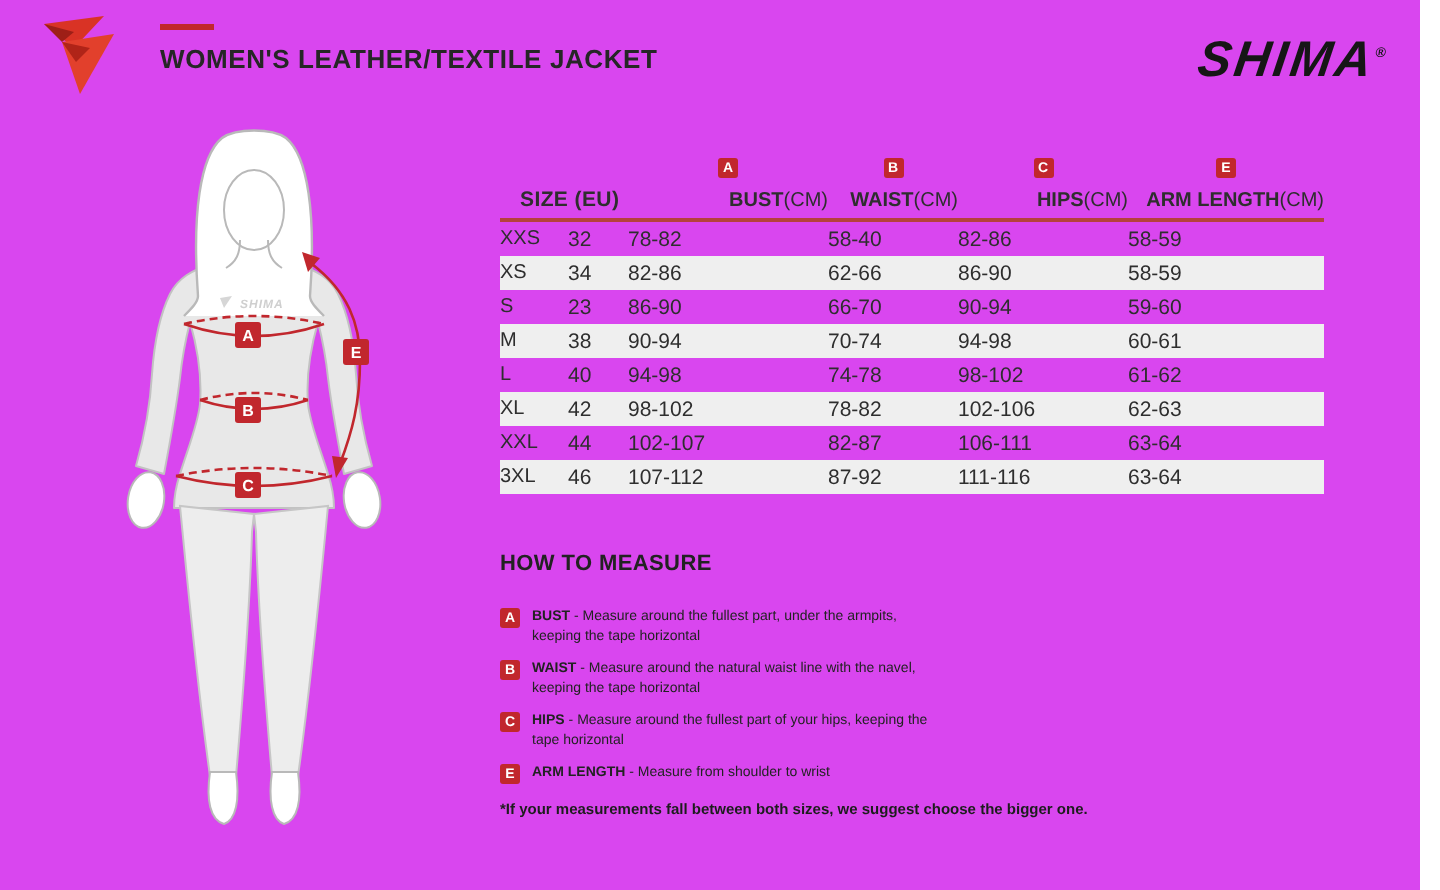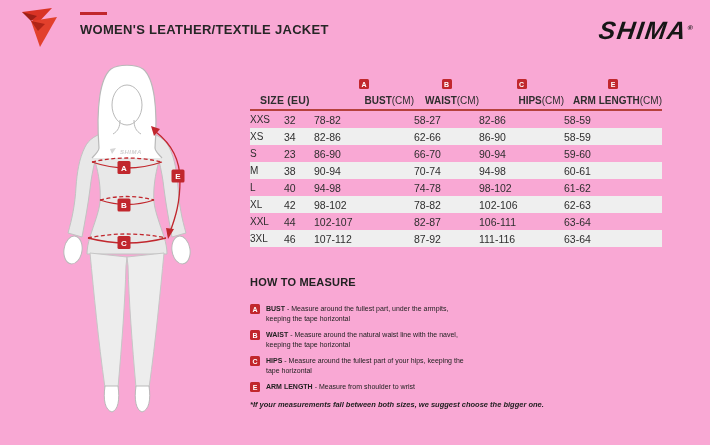--- a/index.html
+++ b/index.html
@@ -1,17 +1,17 @@
 <!DOCTYPE html>
 <html><head>
 <meta charset="utf-8">
 <style>
   html,body{margin:0;padding:0;}
   body{width:720px;height:445px;background:#ffffff;font-family:"Liberation Sans","DejaVu Sans",sans-serif;overflow:hidden;}
-  .page{position:relative;width:710px;height:445px;background:#f9a8d4;}
+  .page{position:relative;width:710px;height:445px;background:#d946ef;}
 
   
   .hdr-logo{position:absolute;left:20px;top:7px;width:44px;height:42px;}
   .hdr-titleblock{position:absolute;left:80px;top:12px;}
   .hdr-dash{width:27px;height:3px;background:#c1272d;margin-bottom:7px;}
   .hdr-title{font-size:13px;font-weight:bold;color:#262626;letter-spacing:.3px;white-space:nowrap;}
   .brand{position:absolute;right:18px;top:16px;font-size:25px;font-weight:800;font-style:italic;
          letter-spacing:1.5px;color:#161616;transform:skewX(-8deg);white-space:nowrap;}
   .brand .reg{font-size:7px;font-weight:bold;vertical-align:super;letter-spacing:0;}
 
@@ -35,21 +35,21 @@
   .trow span{text-align:left;}
   .trow .c-size{font-size:10px;}
 
   
   .htm{position:absolute;left:250px;top:276px;width:430px;color:#222;}
   .htm-title{font-size:11px;font-weight:bold;letter-spacing:.2px;margin:0 0 16px 0;}
   .htm-item{display:flex;gap:6px;margin-bottom:7px;align-items:flex-start;}
   .htm-item .badge{flex:0 0 10px;margin-top:0;}
   .htm-text{width:198px;font-size:7px;line-height:9.5px;color:#222;}
   .htm-text b{font-weight:bold;}
-  .fnotes{margin-top:6px;font-style:italic;}
+  .fnotes{margin-top:6px;}
   .fnote{font-size:7.5px;font-weight:bold;line-height:11px;color:#1d1d1d;white-space:nowrap;}
 </style>
 </head>
 <body>
 
 <div class="page">
 
   <svg class="hdr-logo" viewBox="0 0 44 42">
     <polygon points="2,5 32,1 17,17" fill="#d93325"></polygon>
     <polygon points="2,5 17,9 11,14" fill="#9e1f17"></polygon>
@@ -153,21 +153,21 @@
       <span class="hcell"><b>BUST</b><span class="unit">(CM)</span></span>
       <span class="hcell"><b>WAIST</b><span class="unit">(CM)</span></span>
       <span class="hcell"><b>HIPS</b><span class="unit">(CM)</span></span>
       <span class="hcell"><b>ARM LENGTH</b><span class="unit">(CM)</span></span>
     </div>
     <div class="tbody">
       <div class="trow">
           <span class="c-size">XXS</span>
           <span>32</span>
           <span>78-82</span>
-          <span>58-27</span>
+          <span>58-40</span>
           <span>82-86</span>
           <span>58-59</span>
         </div>
       <div class="trow">
           <span class="c-size">XS</span>
           <span>34</span>
           <span>82-86</span>
           <span>62-66</span>
           <span>86-90</span>
           <span>58-59</span>

